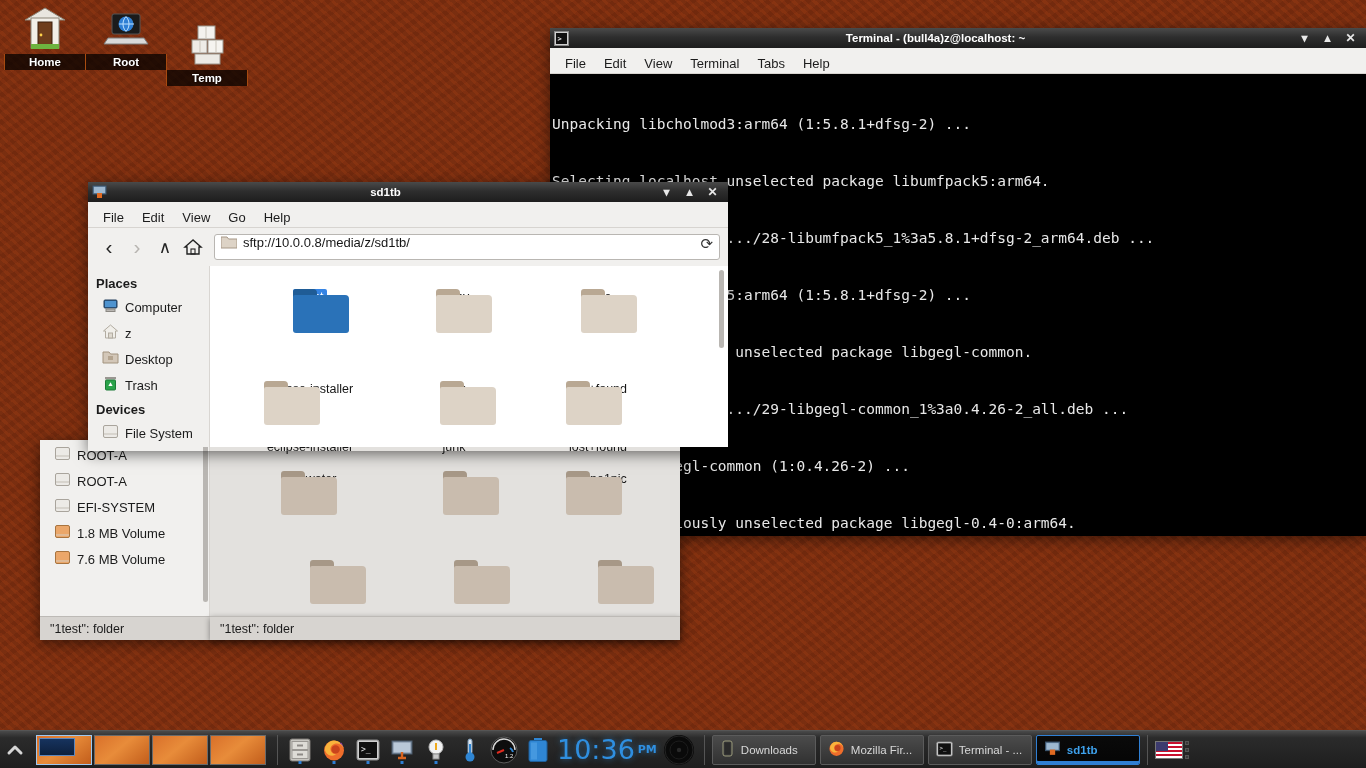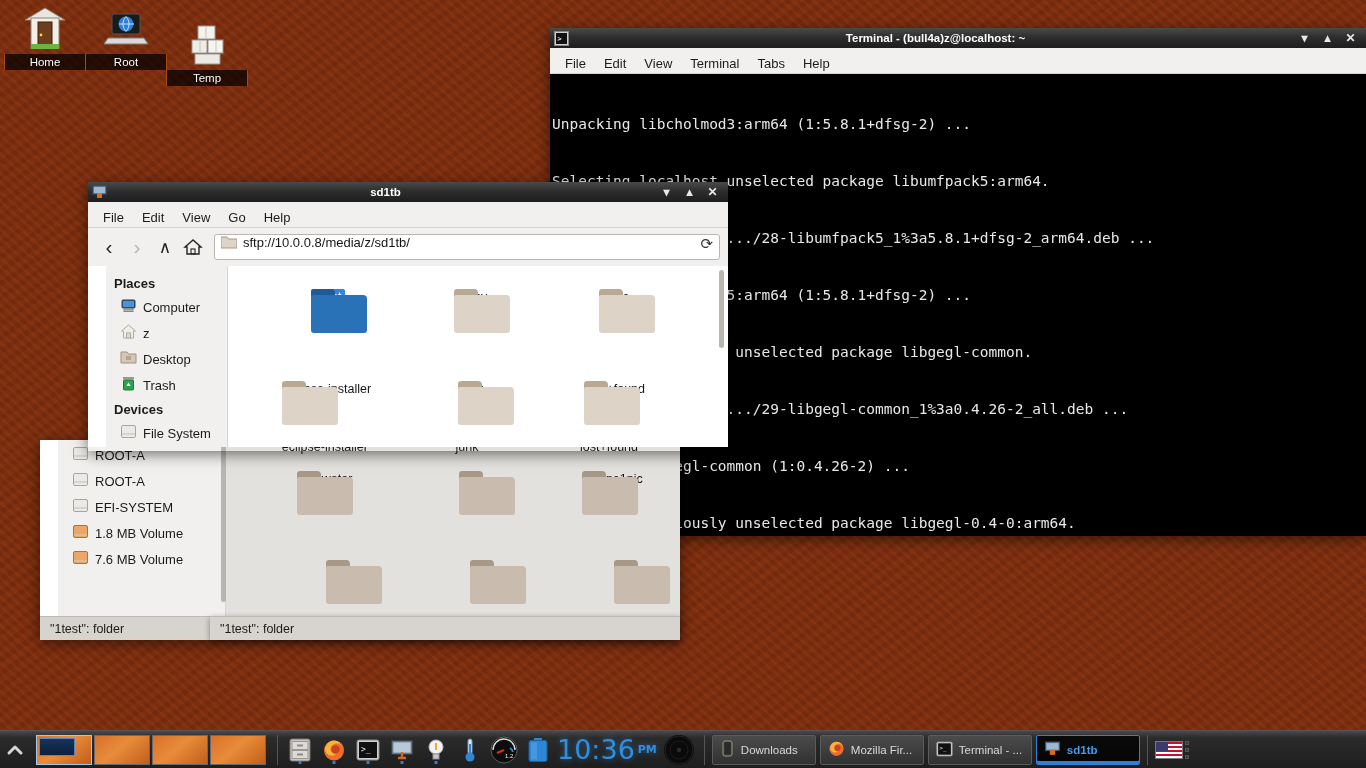--- a/index.html
+++ b/index.html
@@ -46,20 +46,21 @@
   .desk-icon {
     position: absolute; width: 82px; text-align: center;
     color: #fff; font-size: 11.5px;
     text-shadow: 0 0 2px #000;
   }
   .desk-icon .glyph { display:block; height: 48px; margin: 0 auto 2px; }
   .desk-icon .lbl {
     display:block; background: rgba(0,0,0,.72);
     padding: 2px 0; border-left:1px solid rgba(200,90,20,.8);
     border-right:1px solid rgba(200,90,20,.8);
+    font-weight:bold;
   }
 
   
   .window { position: absolute; box-shadow: 0 3px 14px rgba(0,0,0,.55); }
   .titlebar {
     height: 20px; display: flex; align-items: center;
     background: linear-gradient(180deg,#4a4a4a 0%,#2e2e2e 45%,#1d1d1d 100%);
     color: #fff; font-size: 11.5px; font-weight: bold;
     padding: 0 4px; user-select: none;
   }
@@ -85,21 +86,21 @@
   .pathbar {
     flex: 1 1 auto; height: 26px; margin-left: 6px;
     background: #fff; border: 1px solid #b9b6b2; border-radius: 3px;
     display: flex; align-items: flex-start; padding: 0 6px; gap: 6px;
     font-size: 13px; color:#151515;
   }
   .pathbar .reload { margin-left: auto; color:#333; font-size: 15px; }
   .fm-body { display: flex; background: #fff; }
   .fm-side {
     width: 122px; background: #f1f0ee; border-right: 1px solid #d9d6d2;
-    padding: 6px 0 0 6px; font-size: 13px; color: #1b1b1b; margin-left: 18px;
+    padding: 6px 0 0 6px; font-size: 13px; color: #1b1b1b;
   }
   .side-hdr { font-weight: bold; margin: 4px 0 3px 2px; }
   .side-item { display: flex; align-items: center; gap: 6px; height: 26px; padding-left: 8px; }
   .fm-main { flex: 1 1 auto; position: relative; background: #fff; overflow: hidden; }
   .icon-grid { display: grid; grid-template-columns: repeat(3, 144px); padding: 14px 0 0 28px; }
   .fitem { text-align: center; padding-top: 6px; height: 92px; }
   .fitem .fname { display:inline-block; font-size: 12.5px; color: #151515; padding: 1px 3px; border-radius: 2px; margin-top: 3px; }
   .fitem.sel .fname { background: #3584e4; color: #fff; }
   .statusbar {
     height: 24px; background: #d7d4d0; border-top: 1px solid #bdbab6;

